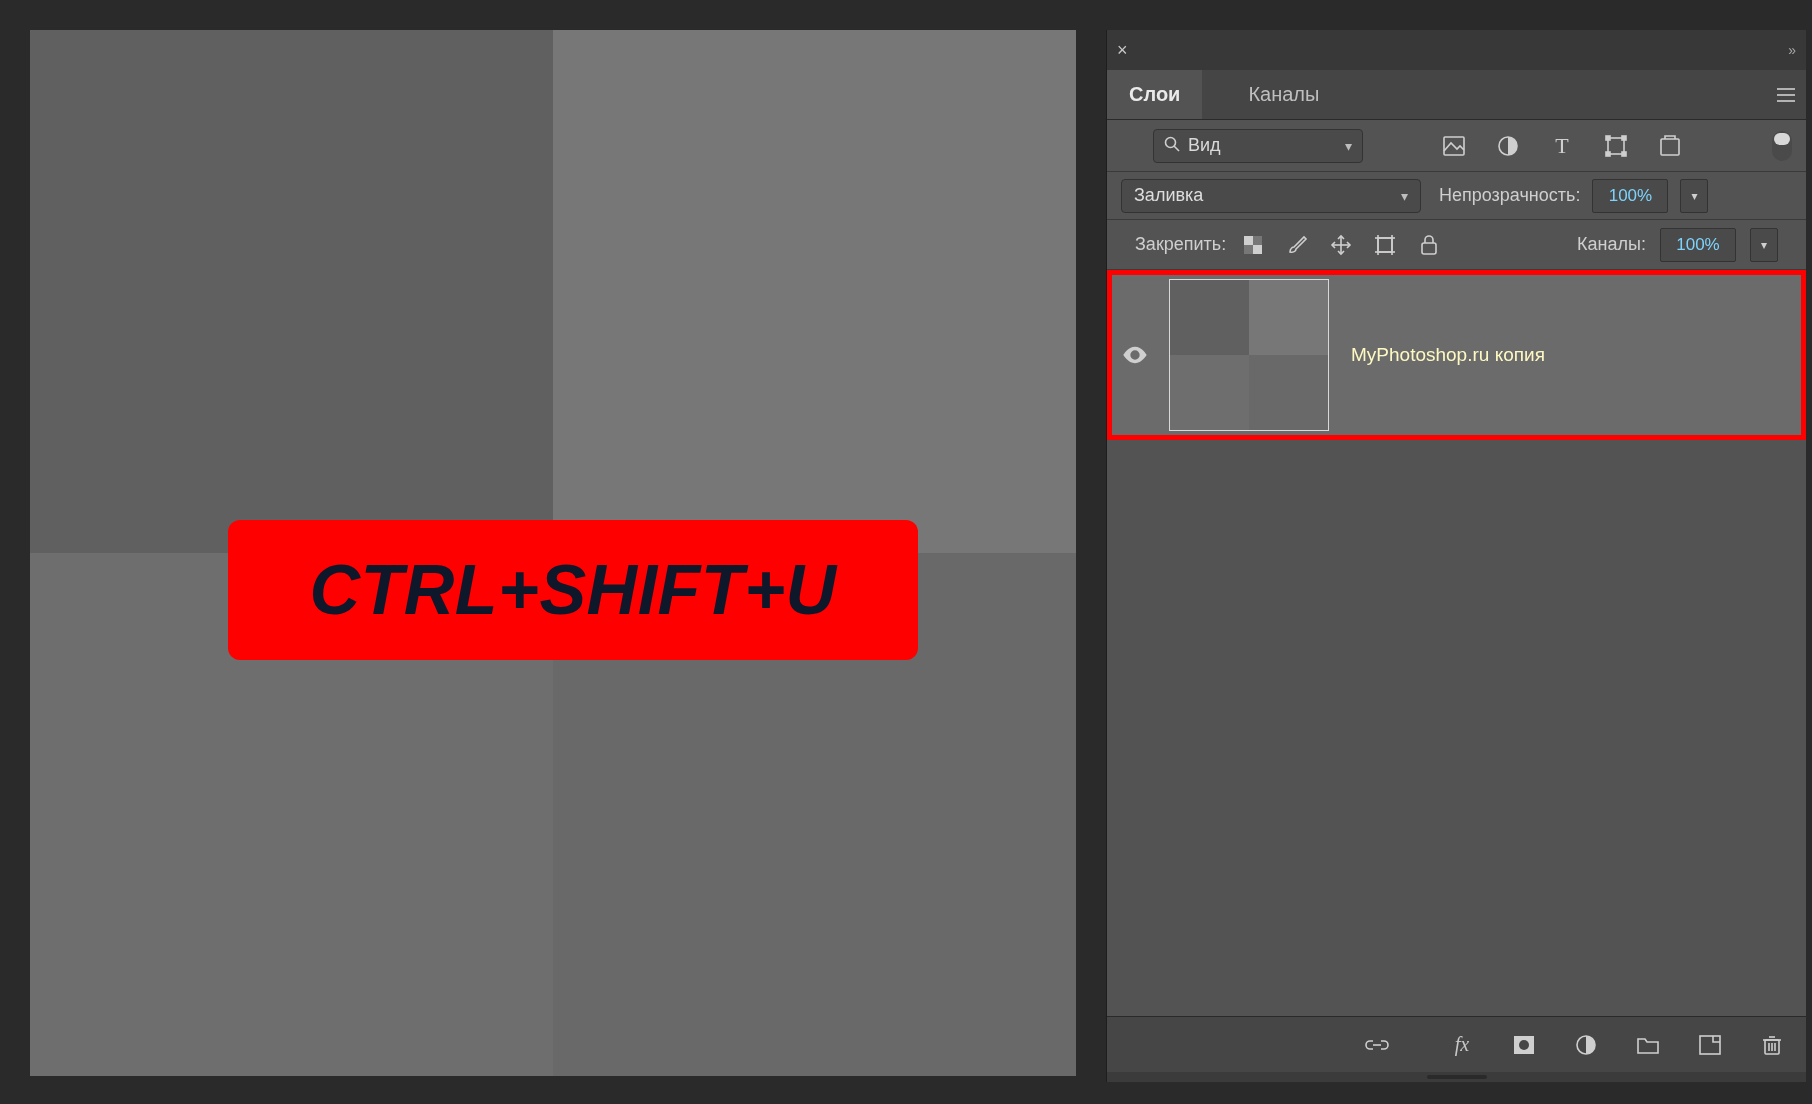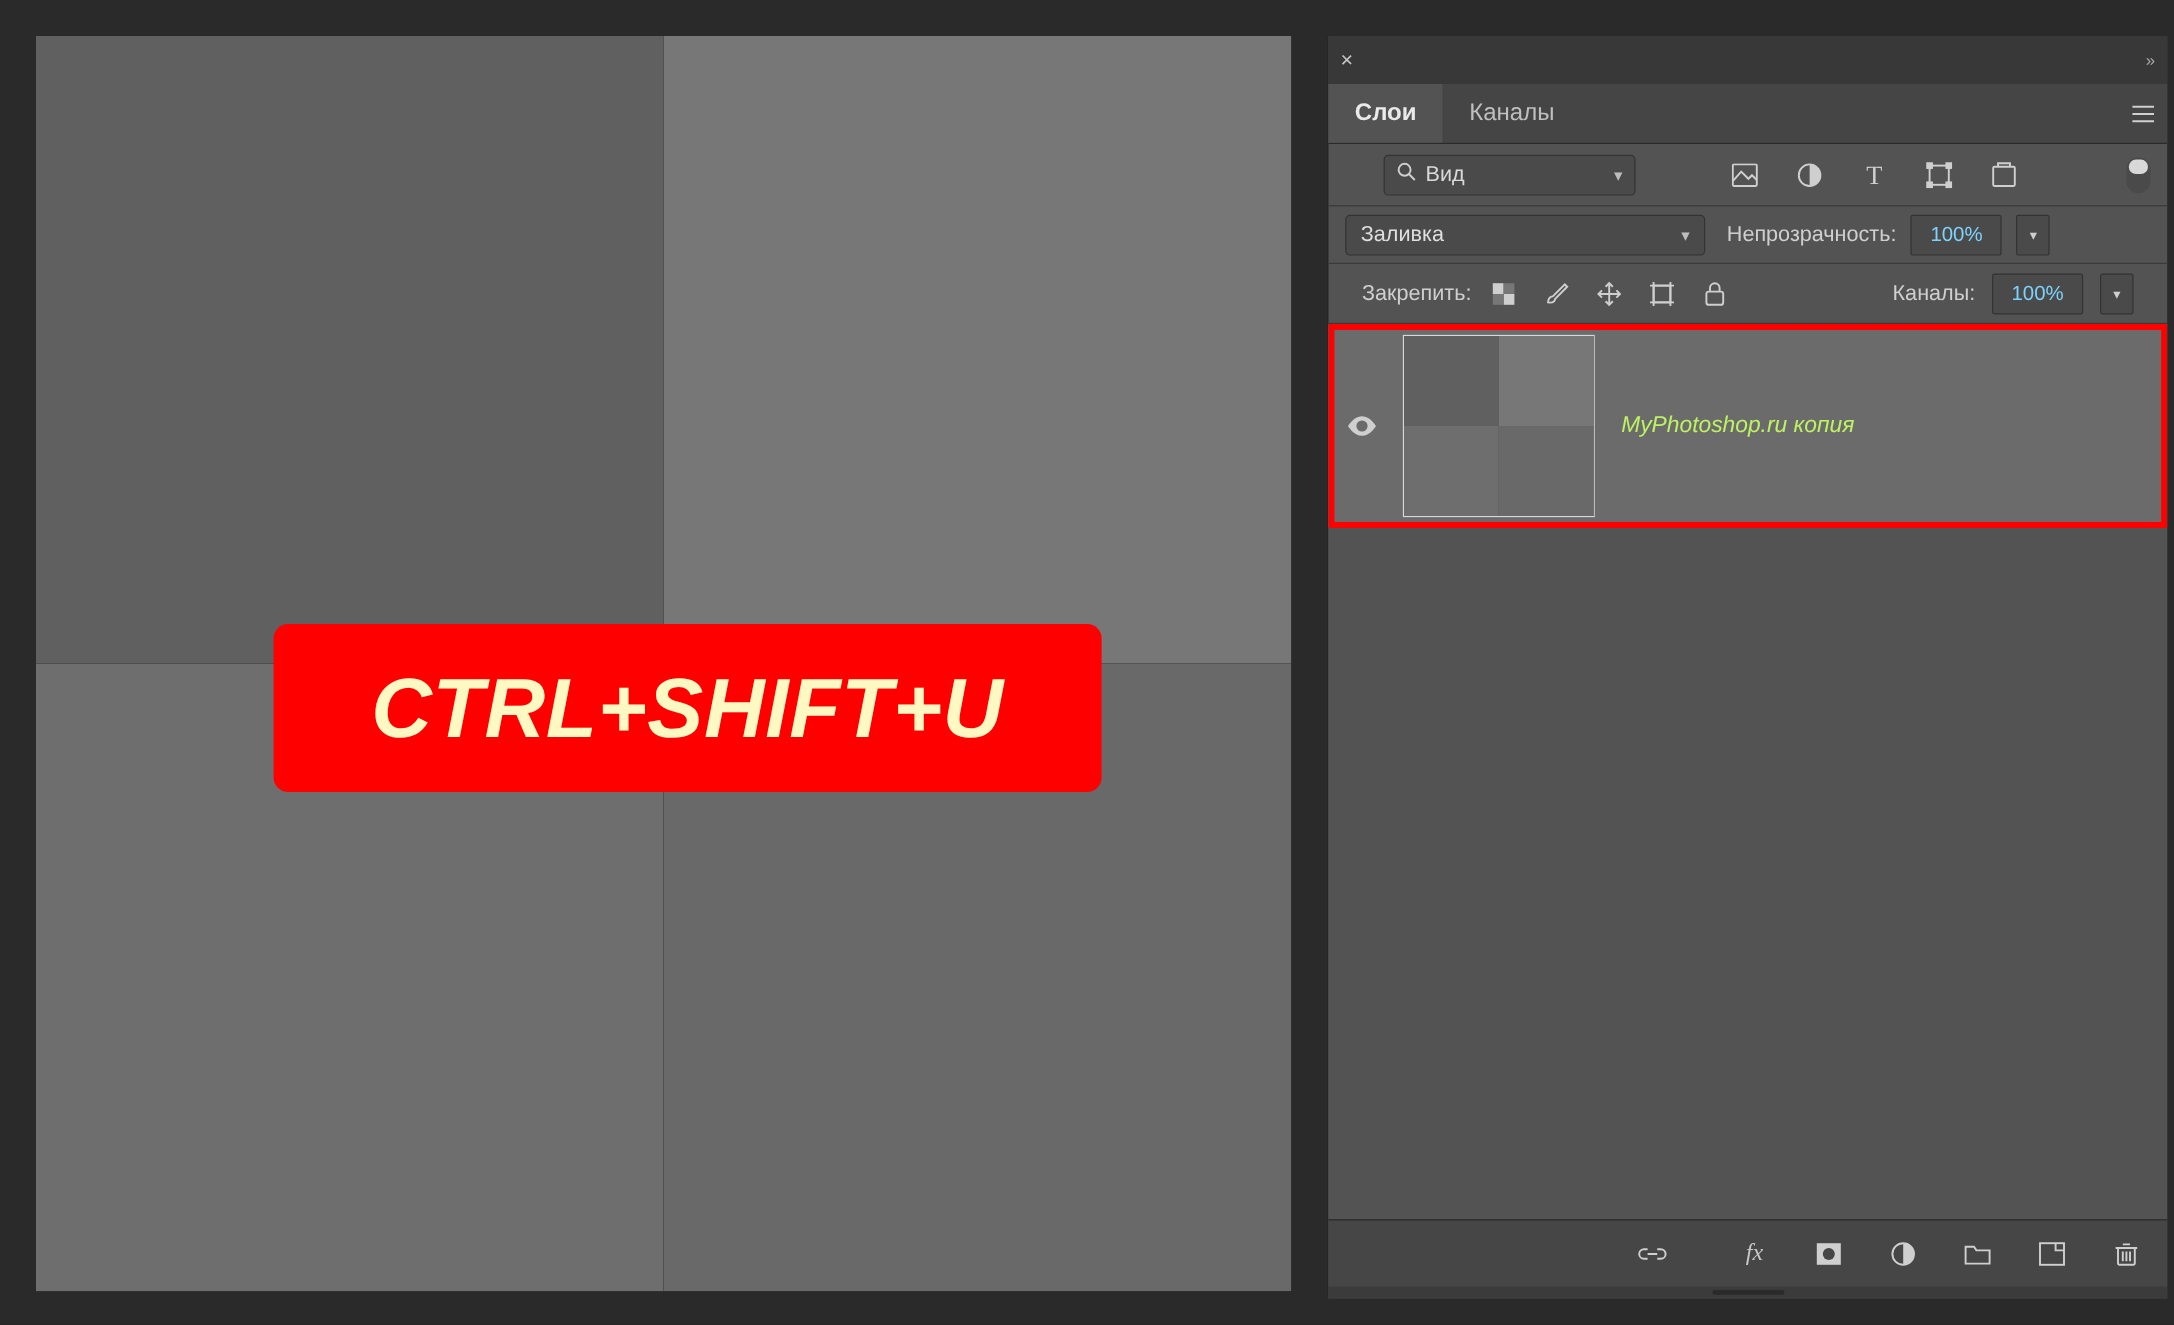--- a/index.html
+++ b/index.html
@@ -13,37 +13,37 @@
 .q  { width: 100%; height: 100%; }
 .q1 { background: #606060; }
 .q2 { background: #777777; }
 .q3 { background: #6e6e6e; }
 .q4 { background: #696969; }
 
 .overlay-label {
   position: absolute; left: 198px; top: 490px; width: 690px; height: 140px;
   background: #ff0000; border-radius: 12px;
   display: flex; align-items: center; justify-content: center;
-  color: #fef9c3; font-style: italic; font-weight: 700; font-size: 70px;
+  color: #0f172a; font-style: italic; font-weight: 700; font-size: 70px;
   letter-spacing: 0.5px;
 }
 
 
 .panel { width: 700px; height: 1052px; background: #535353; display: flex; flex-direction: column;
   border-left: 1px solid #1e1e1e; }
 .panel-titlebar {
   height: 40px; background: #383838; display: flex; align-items: center;
   padding: 0 10px; color: #c0c0c0;
 }
 .panel-titlebar .close { width: 22px; text-align: left; font-size: 18px; color: #c8c8c8; cursor: pointer; }
 .panel-titlebar .spacer { flex: 1; }
 .panel-titlebar .collapse-right { width: 26px; text-align: right; font-size: 14px; color: #a8a8a8; }
 
 
-.tabs-row { height: 50px; background: #454545; display: flex; align-items: stretch; border-bottom: 1px solid #2a2a2a; }
+.tabs-row { height: 50px; background: #454545; display: flex; align-items: stretch; border-bottom: 1px solid #2a2a2a; gap: 24px; }
 .tab { padding: 0 22px; display: flex; align-items: center; font-size: 20px; color: #bfbfbf; cursor: pointer; }
 .tab.active { background: #535353; color: #eaeaea; font-weight: 600; }
 .tabs-row .spacer { flex: 1; }
 .tabs-row .menu-lines { width: 40px; display: flex; align-items: center; justify-content: center; color: #cfcfcf; font-size: 20px; }
 
 
 .search-row { height: 52px; display: flex; align-items: center; padding: 0 14px; gap: 18px; border-bottom: 1px solid #3a3a3a; }
 .search-select {
   height: 34px; width: 210px; background: #4a4a4a; border: 1px solid #333; border-radius: 4px;
   display: flex; align-items: center; padding: 0 10px; color: #d9d9d9; font-size: 18px; gap: 8px; margin-left: 32px;
@@ -79,21 +79,21 @@
 
 .layers { flex: 1; overflow: hidden; background: #535353; }
 .layer { display: flex; align-items: center; height: 170px; border-bottom: 1px solid #4a4a4a; }
 .layer.selected { outline: 5px solid #ff0000; outline-offset: -5px; background: #6b6b6b; }
 .eye-col { width: 56px; display: flex; align-items: center; justify-content: center; height: 100%; }
 .eye-col svg { width: 28px; height: 28px; fill: #cfcfcf; }
 .thumb-wrap { width: 160px; height: 152px; border: 1px solid #d8d8d8; margin-left: 6px; position: relative; background: #3f3f3f; }
 .thumb-grid { position: absolute; inset: 0; display: grid; grid-template-columns: 1fr 1fr; grid-template-rows: 1fr 1fr; }
 .tg1 { background: #606060; } .tg2 { background: #777777; } .tg3 { background: #6e6e6e; } .tg4 { background: #696969; }
 .cg1 { background: #0032c7; } .cg2 { background: #f3e100; } .cg3 { background: #07a31a; } .cg4 { background: #c610a0; }
-.layer-name { margin-left: 22px; color: #bef264; font-size: 19px; font-style: italic; }
+.layer-name { margin-left: 22px; color: #fef9c3; font-size: 19px; }
 
 
 .panel-bottom { height: 56px; background: #464646; border-top: 1px solid #2a2a2a;
   display: flex; align-items: center; justify-content: flex-end; padding: 0 20px; gap: 34px; color: #c7c7c7; }
 .panel-bottom .bi { width: 28px; height: 28px; display: flex; align-items: center; justify-content: center; }
 .panel-bottom .fx { font-style: italic; font-family: Georgia, serif; font-size: 20px; margin-left: 23px; }
 .grip-row { height: 10px; background: #3b3b3b; display: flex; align-items: center; justify-content: center; }
 .grip-row .grip { width: 60px; height: 4px; background: #2a2a2a; border-radius: 2px; }
 
 

